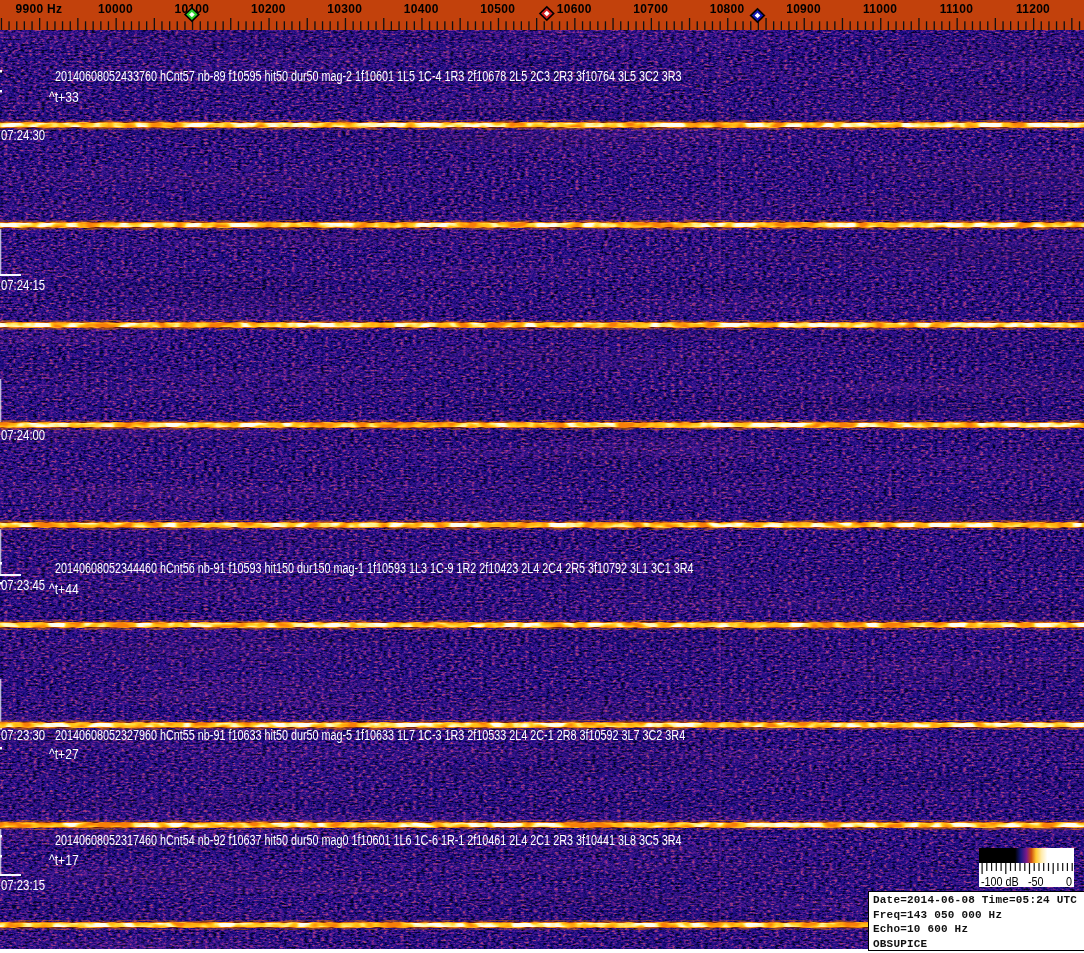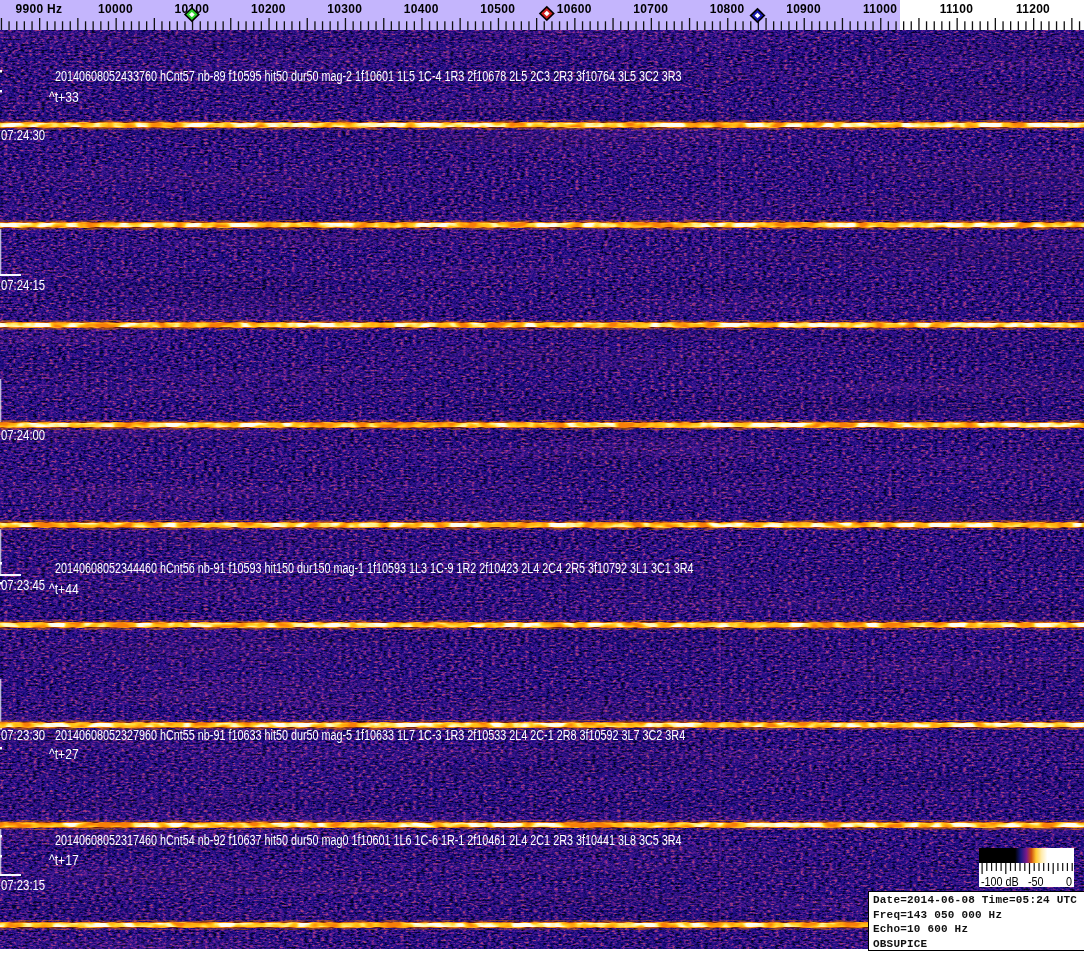--- a/index.html
+++ b/index.html
@@ -1,16 +1,16 @@
 <!DOCTYPE html>
 <html><head><meta charset="utf-8"><style>
 * { margin:0; padding:0; box-sizing:border-box; }
 html,body { width:1084px; height:953px; overflow:hidden; background:#fff; }
 #page { position:relative; width:1084px; height:953px; font-family:"Liberation Sans",sans-serif; }
-#ruler { position:absolute; left:0; top:0; width:900px; height:30px; background:#c4b5fd; opacity:0.999; }
+#ruler { position:absolute; left:0; top:0; width:1084px; height:30px; background:#c2410c; opacity:0.999; }
 .rl { font:bold 12px "Liberation Sans",sans-serif; fill:#000; letter-spacing:0.3px; }
 #spec { position:absolute; left:0; top:30px; width:1084px; height:652px; background:#2a1a70; }
 .t,.ts,.tc { position:absolute; color:#fff; font:14px "Liberation Sans",sans-serif; transform-origin:0 0; white-space:nowrap; }
 .t { transform:scaleX(0.771); }
 .ts { transform:scaleX(0.81); }
 .tc { transform:scaleX(0.869); }
 #scalebox { position:absolute; left:979px; top:848px; width:95px; height:39px; background:#fff; }
 #scalelbl { position:absolute; left:0; top:26.5px; width:95px; font:12px "Liberation Sans",sans-serif; color:#000; }
 #scalelbl span { position:absolute; transform:scaleX(0.9); transform-origin:0 0; }
 #infobox { position:absolute; opacity:0.999; left:868px; top:891px; width:228px; height:60px; background:#fff; border:1px solid #000; font:bold 11px "Liberation Mono",monospace; color:#111; padding:1px 0 0 4px; line-height:14.6px; letter-spacing:0.2px; white-space:pre; }

